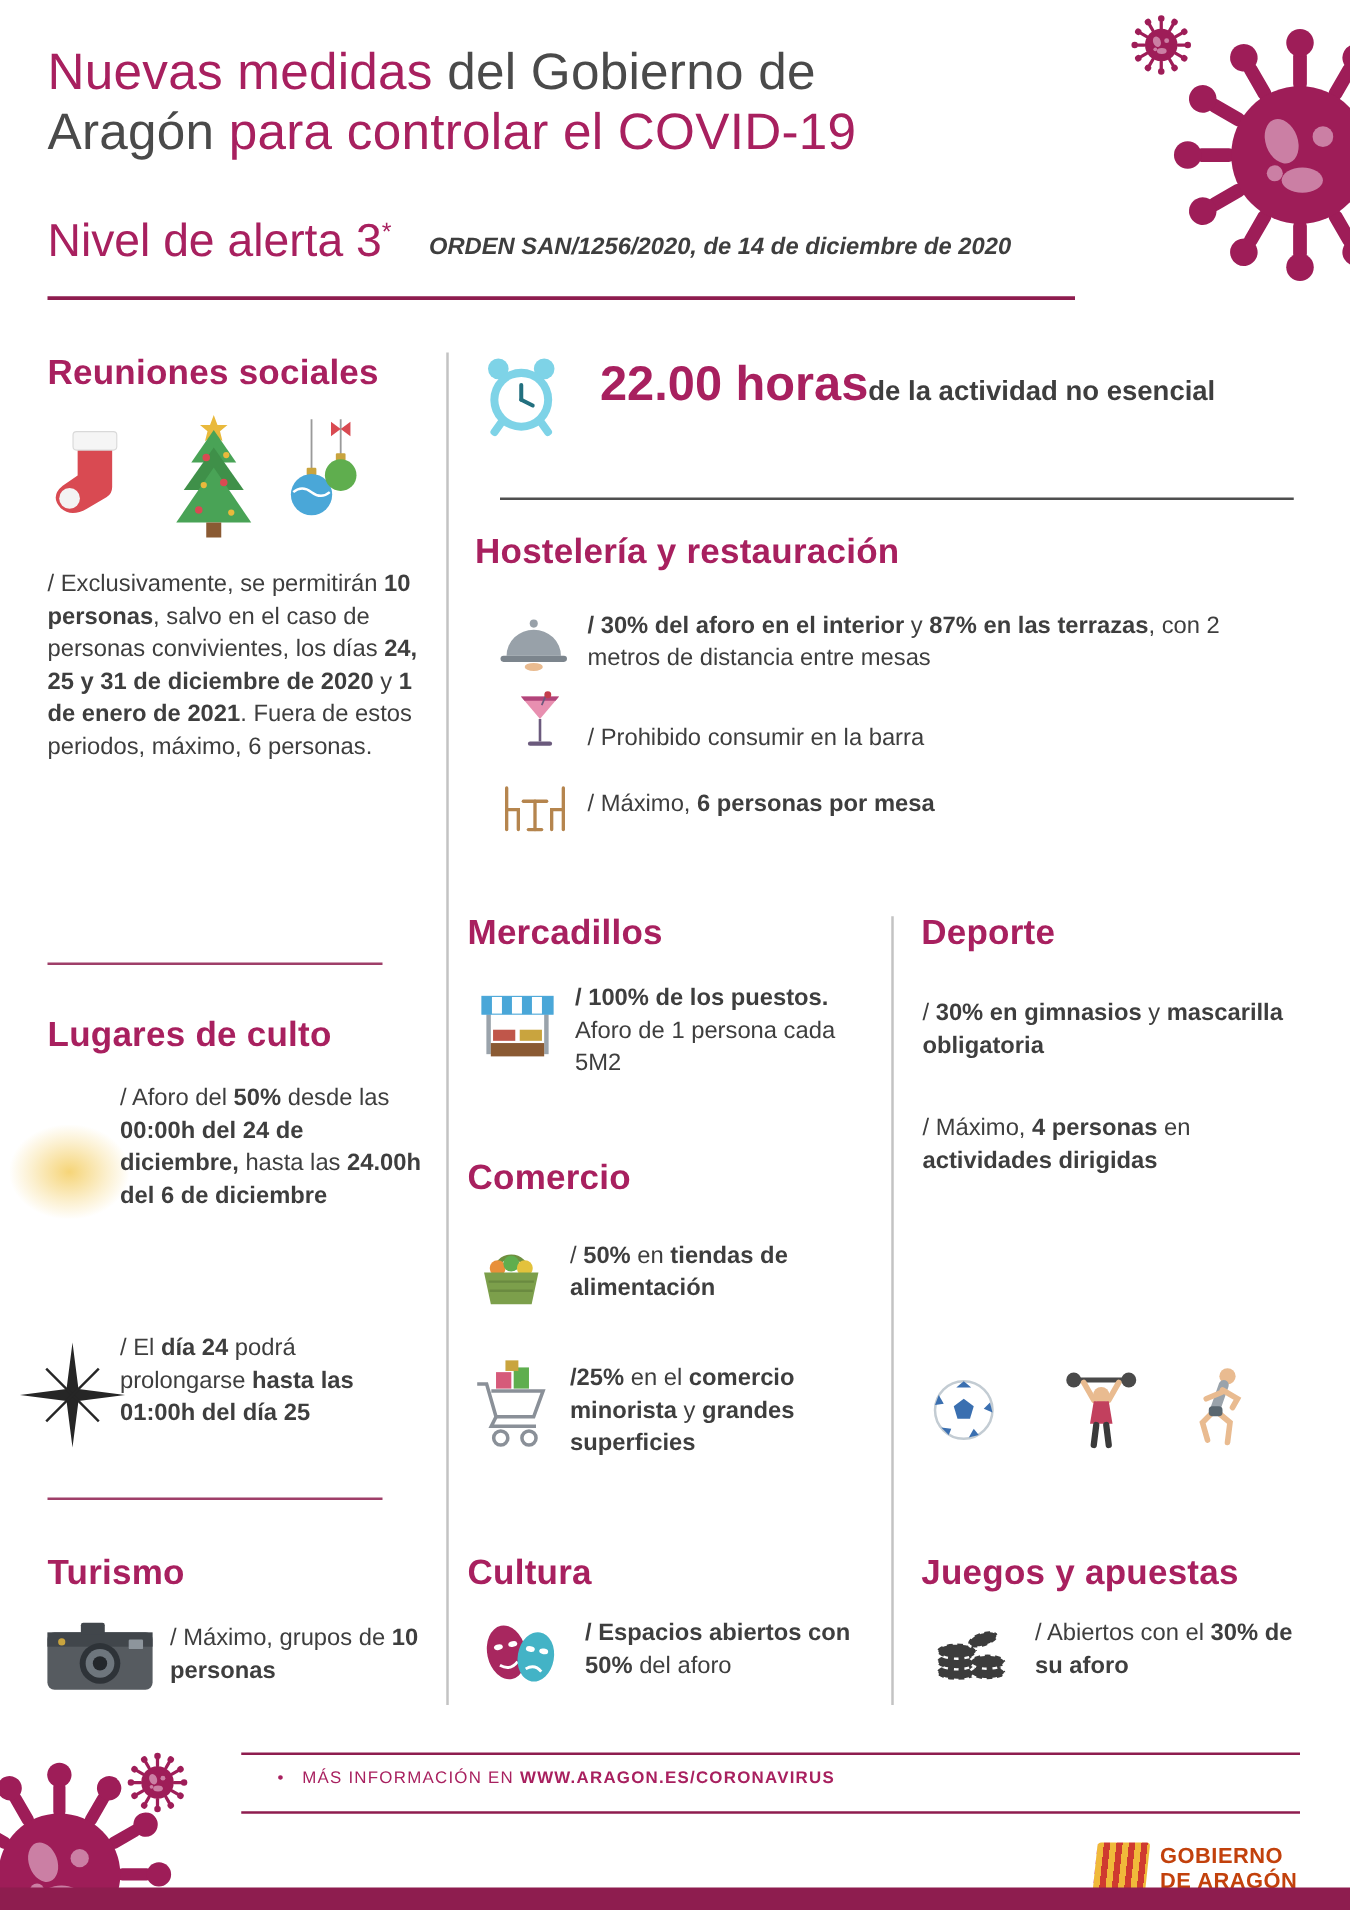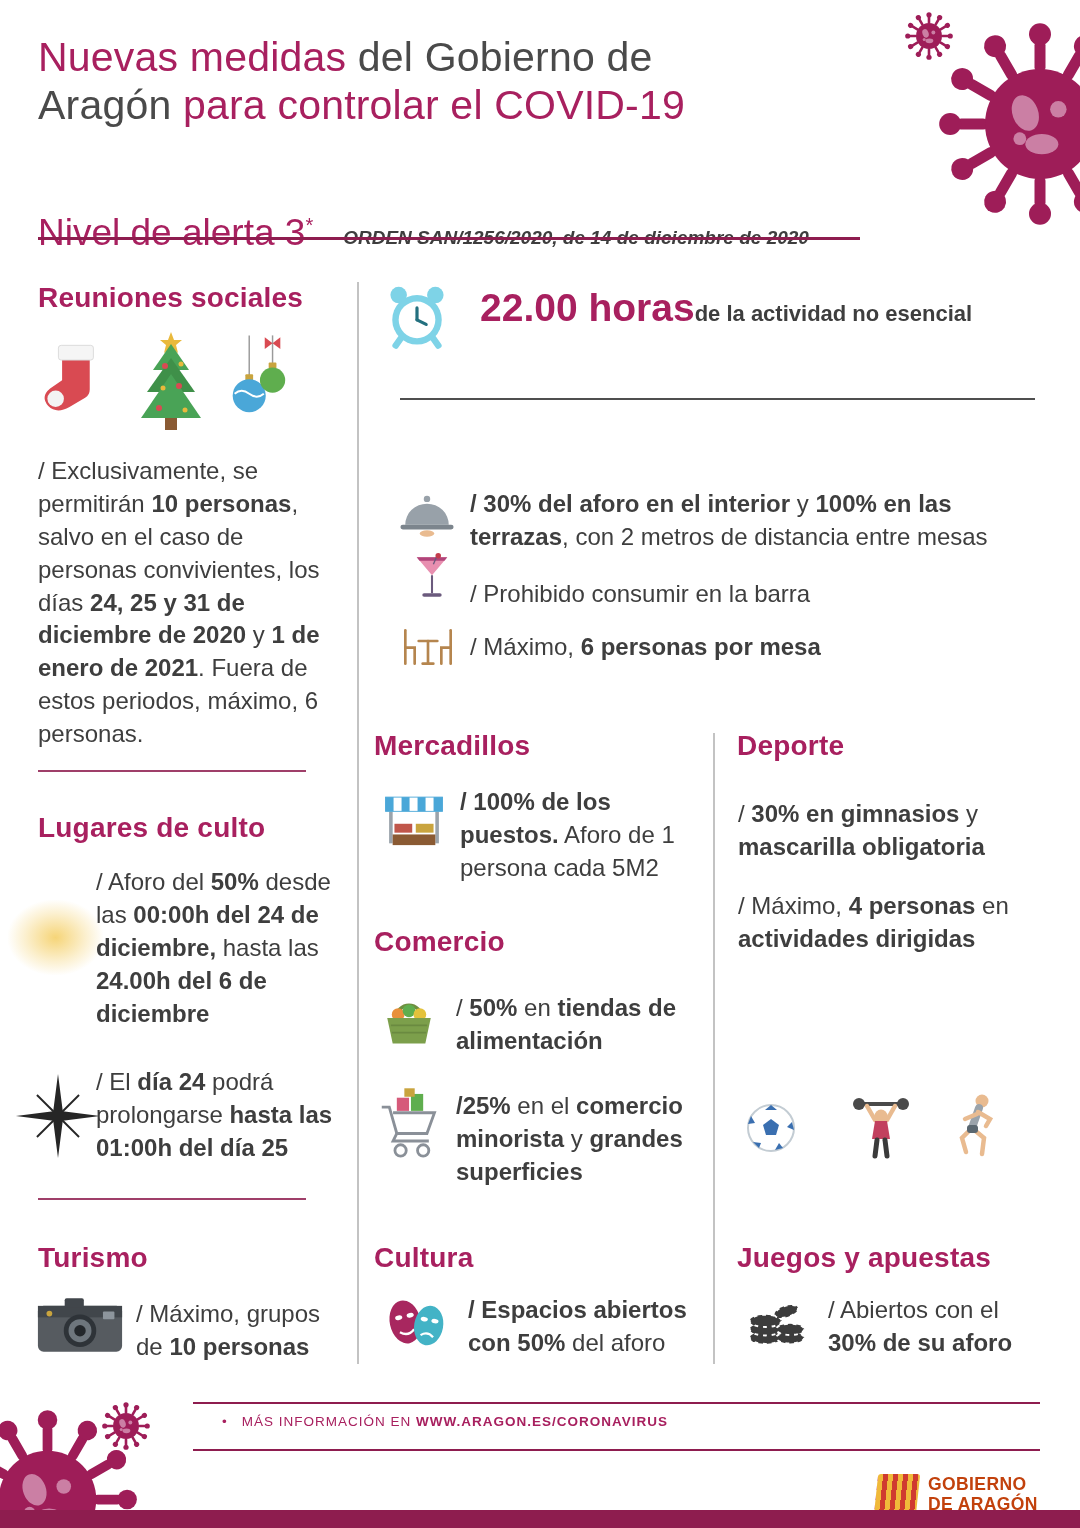--- a/index.html
+++ b/index.html
@@ -6,28 +6,28 @@
   html,body { background:#ededed; }
   body { font-family:"Liberation Sans", sans-serif; }
   .page { position:relative; width:1080px; height:1528px; background:#ffffff; overflow:hidden; margin:0 auto; }
   .abs { position:absolute; }
   .b { font-weight:700; }
 
   
   .title { font-size:41px; line-height:1.17; font-weight:700; letter-spacing:.2px; }
   .t-accent { color:var(--accent,#a8205f); font-weight:400; }
   .t-plain  { color:#4a4a4a; font-weight:400; }
-  .alert { font-size:37px; color:var(--accent,#a8205f);margin-top:40px; }
+  .alert { font-size:37px; color:var(--accent,#a8205f); }
   .alert sup { font-size:20px; }
   .order { font-size:19px; font-style:italic; font-weight:700; color:#3e3e3e; padding-bottom:5px; }
   .header-rule { height:3px; background:var(--rule,#8e1d4f); }
 
   
   h2.sec { font-size:28px; font-weight:700; color:var(--accent,#a8205f); letter-spacing:.2px; }
-  .body-text { font-size:24px; color:var(--text,#3e3e3e); line-height:1.37; }
+  .body-text { font-size:19px; color:var(--text,#3e3e3e); line-height:1.37; }
   .vline { width:2px; background:var(--divider-gray,#c3c3c3); }
   .hline { height:1.5px; background:var(--rule,#8e1d4f); opacity:.85; }
   .darkline { height:2px; background:#4f4f4f; }
 
   
   .closure-intro { font-size:24px; font-weight:700; color:var(--text,#3e3e3e); }
   .closure-time { font-size:39px; font-weight:700; color:var(--accent,#a8205f); }
   .closure-scope { font-size:22px; font-weight:700; color:var(--text,#3e3e3e); }
 
   
@@ -227,28 +227,29 @@
     </g>
   </svg>
   <div class="abs" style="left:480px;top:284px">
     <div style="display:flex;align-items:baseline;margin-top:2px">
       <span class="closure-time">22.00 horas</span>
       <span class="closure-scope">de la actividad no esencial</span>
     </div>
   </div>
   <div class="abs darkline" style="left:400px;top:398px;width:635px"></div>
 
+  <h2 class="sec abs" style="left:380px;top:425px">Hostelería y restauración</h2>
 
   <svg class="abs" style="left:398px;top:492px;width:58px;height:46px" viewBox="0 0 72 56">
     <circle cx="36" cy="8" r="4" fill="#98a1a9"></circle>
     <path d="M9 40 a27 26 0 0 1 54 0 z" fill="#98a1a9"></path>
     <rect x="3" y="40" width="66" height="6" rx="3" fill="#7c858d"></rect>
     <ellipse cx="36" cy="51" rx="9" ry="4" fill="#e9bb90"></ellipse>
   </svg>
-  <p class="body-text abs" style="left:470px;top:488px;width:558px"><span class="b">/ 30% del aforo en el interior</span><span> y </span><span class="b">100% en las terrazas</span><span>, con 2 metros de distancia entre mesas</span></p>
+  <p class="body-text abs" style="left:470px;top:488px;width:558px"><span class="b">/ 30% del aforo en el interior</span><span> y </span><span class="b">87% en las terrazas</span><span>, con 2 metros de distancia entre mesas</span></p>
 
   <svg class="abs" style="left:414px;top:546px;width:36px;height:64px" viewBox="0 0 52 72">
     <polygon points="4,6 48,6 26,32" fill="#e88fb0"></polygon>
     <polygon points="4,6 48,6 44,11 8,11" fill="#b1447a"></polygon>
     <line x1="26" y1="32" x2="26" y2="58" stroke="#6b5a7d" stroke-width="3"></line>
     <rect x="12" y="58" width="28" height="5" rx="2.5" fill="#6b5a7d"></rect>
     <line x1="34" y1="2" x2="28" y2="16" stroke="#6b5a7d" stroke-width="2"></line>
     <circle cx="35" cy="4" r="4" fill="#c43c4c"></circle>
   </svg>
   <p class="body-text abs" style="left:470px;top:578px;width:540px"><span>/ Prohibido consumir en la barra</span></p>

